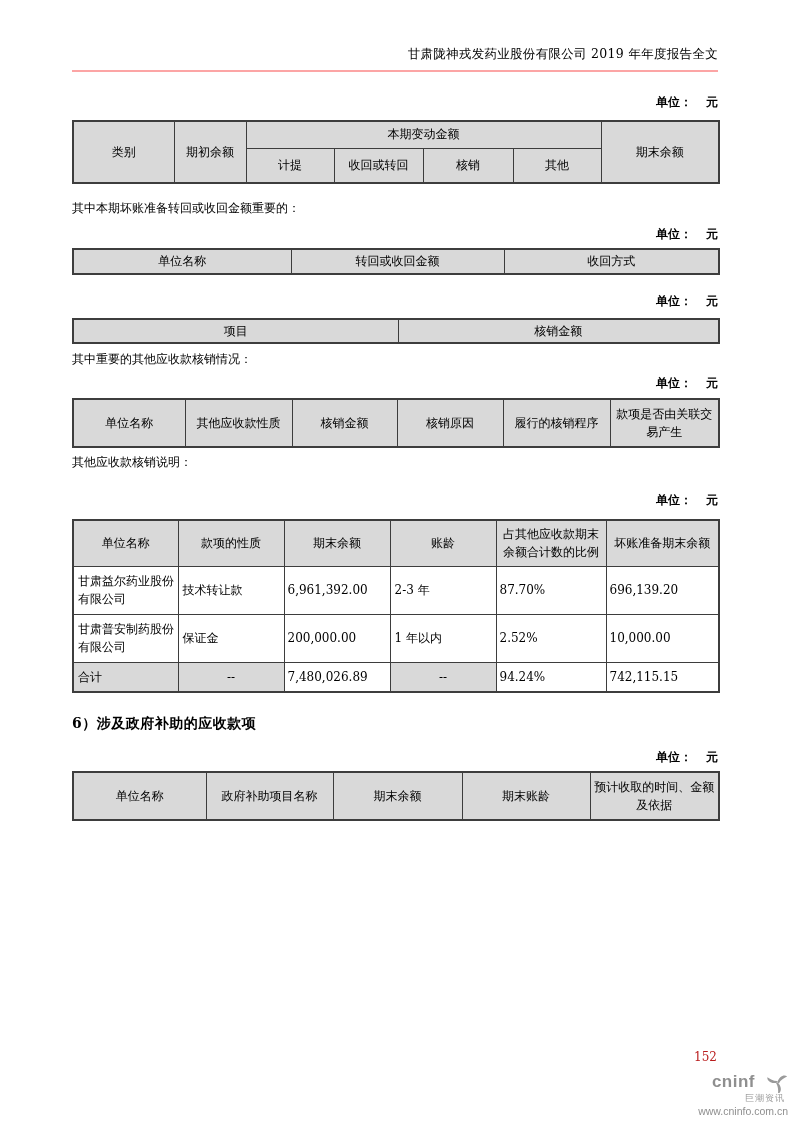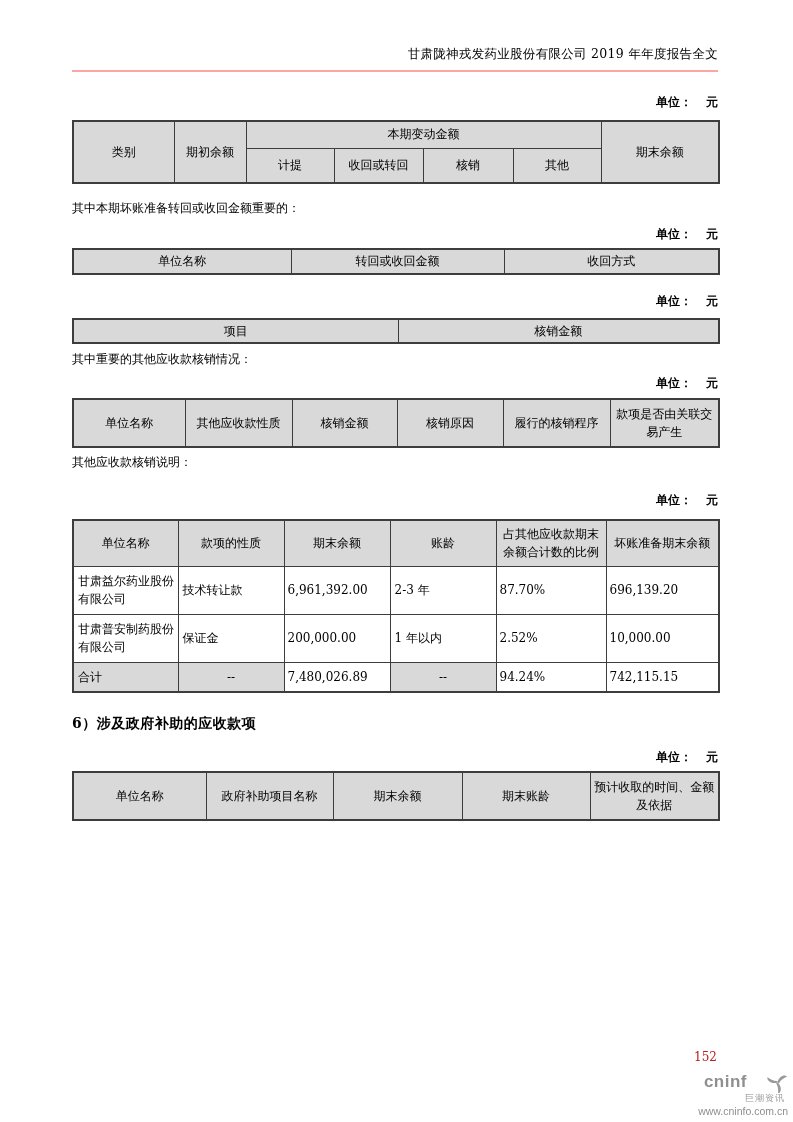--- a/index.html
+++ b/index.html
@@ -53,21 +53,21 @@
     font-size:12px; color:#b91c1c;margin-top:12px;
   }
 
   .site-logo {
     position:absolute; top:1072px; right:5px;
     width:120px; text-align:right;
     font-family:"Liberation Sans","DejaVu Sans",sans-serif;
     color:#8f8f8f;
     line-height:1.1;
   }
-  .logo-top { display:flex; justify-content:flex-end; align-items:center; gap:20px; }
+  .logo-top { display:flex; justify-content:flex-end; align-items:center; gap:12px; }
   .logo-word { font-weight:bold; font-size:17px; letter-spacing:0.5px; color:#8f8f8f; }
   .logo-sub { font-size:9px; color:#9a9a9a; letter-spacing:1px; margin-top:1px; padding-right:3px; }
   .logo-url { font-size:10.5px; color:#8f8f8f; margin-top:2px; }
 </style>
 </head>
 <body>
 
 <div class="page">
   <div class="content">
 

